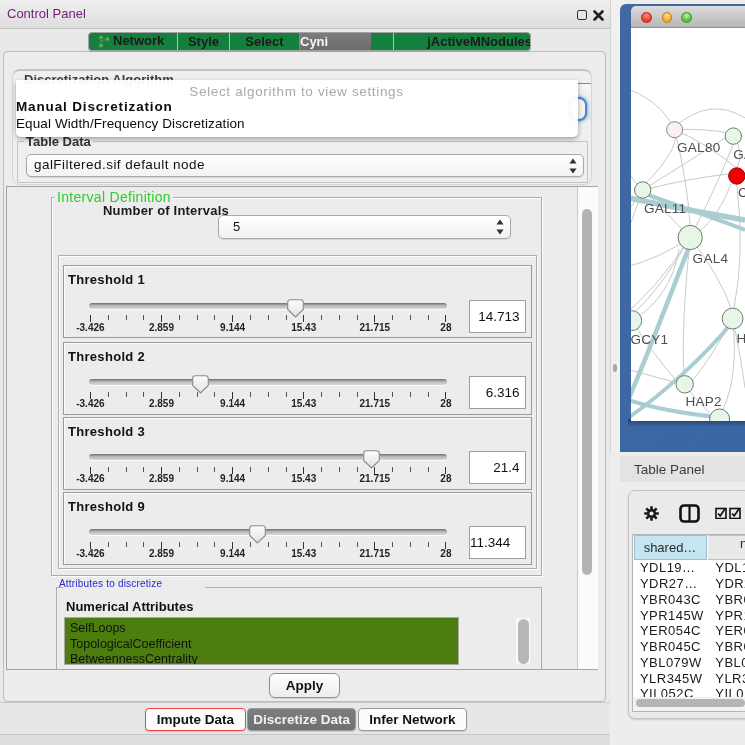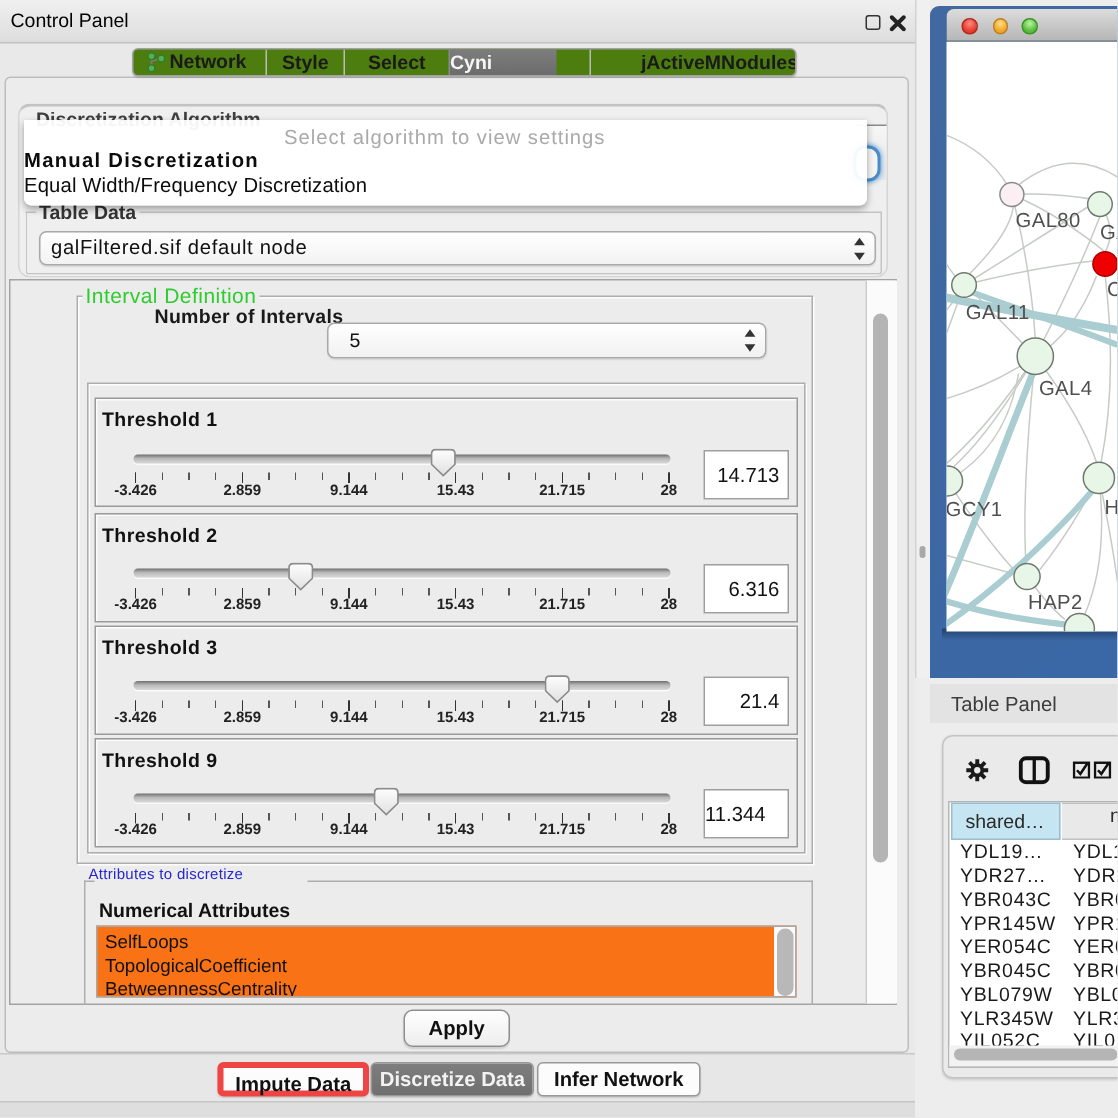--- a/index.html
+++ b/index.html
@@ -3,27 +3,27 @@
 <style>
 *{margin:0;padding:0;box-sizing:border-box;}
 html,body{width:745px;height:745px;overflow:hidden;background:#ededed;
  font-family:"Liberation Sans",sans-serif;}
 .abs{position:absolute;}
 body{position:relative;}
 </style></head><body>
 
 <div class="abs" style="left:0;top:0;width:610px;height:745px;background:#e9e9e9;">
 <div class="abs" style="left:0;top:0;width:610px;height:29px;background:linear-gradient(#f0f0f0,#dddddd);border-bottom:1px solid #c2c2c2;"></div>
-<div class="abs" style="left:7px;top:6px;font-size:13px;color:#000000;">Control Panel</div>
+<div class="abs" style="left:7px;top:6px;font-size:13px;color:#701a75;">Control Panel</div>
 <div class="abs" style="left:577px;top:10px;width:10px;height:10px;border:1.8px solid #333;border-radius:2px;"></div>
 <svg class="abs" style="left:593px;top:10px;" width="11" height="11">
       <path d="M1.5 1.5 L9.5 9.5 M9.5 1.5 L1.5 9.5" stroke="#222" stroke-width="2.6" stroke-linecap="round"></path>
     </svg>
 <div class="abs" style="left:3px;top:51px;width:603px;height:651px;background:#ececec;border:1px solid #bdbdbd;border-radius:4px;"></div>
-<div class="abs" style="left:88px;top:32px;width:443px;height:19px;background:#4d7c0f;border:1px solid #a2a2a2;border-radius:4px;box-shadow:0 1px 1px rgba(0,0,0,0.15);overflow:hidden;">
+<div class="abs" style="left:88px;top:32px;width:443px;height:19px;background:#15803d;border:1px solid #a2a2a2;border-radius:4px;box-shadow:0 1px 1px rgba(0,0,0,0.15);overflow:hidden;">
 <div class="abs" style="left:0px;top:0;width:88px;height:19px;color:#1a1a1a;font-size:13px;font-weight:bold;text-align:center;line-height:18px;"></div>
 <div class="abs" style="left:88px;top:0;width:52px;height:19px;color:#1a1a1a;border-left:1px solid #bbb;font-size:13px;font-weight:bold;text-align:center;line-height:18px;">Style</div>
 <div class="abs" style="left:140px;top:0;width:70px;height:19px;color:#1a1a1a;border-left:1px solid #bbb;font-size:13px;font-weight:bold;text-align:center;line-height:18px;">Select</div>
 <div class="abs" style="left:210px;top:0;width:72px;height:19px;background:linear-gradient(#7d7d7d,#6a6a6a);color:#f5f5f5;border-left:1px solid #8a8a8a;font-size:13px;font-weight:bold;line-height:18px;">Cyni Toolbox</div>
 <div class="abs" style="left:304px;top:0;width:139px;height:19px;color:#1a1a1a;border-left:1px solid #bbb;font-size:13px;font-weight:bold;text-align:right;line-height:18px;">jActiveMNodules</div>
 </div>
 <svg class="abs" style="left:97px;top:34px;" width="14" height="15">
       <path d="M4 4 L4 11 M4 7 L10 5" stroke="#7a7a7a" stroke-width="1.2" fill="none"></path>
       <circle cx="4" cy="3.5" r="2.2" fill="#55b055" stroke="#2e7d2e" stroke-width="0.8"></circle>
       <circle cx="4" cy="11.5" r="2.2" fill="#55b055" stroke="#2e7d2e" stroke-width="0.8"></circle>
@@ -142,31 +142,31 @@
       </defs>
       <path d="M3.5 0.7 L13.5 0.7 Q16.3 0.7 16.3 3.5 L16.3 10.5 L8.5 18 L0.7 10.5 L0.7 3.5 Q0.7 0.7 3.5 0.7 Z" fill="url(#g491)" stroke="#8b8b8b" stroke-width="1.1"></path>
     </svg>
 <div class="abs" style="left:469px;top:526.1px;width:56.5px;height:33px;background:#fff;border:1px solid #9e9e9e;font-size:13.5px;color:#111;text-align:left;line-height:31px;padding-right:5px;">11.344</div>
 <div class="abs" style="left:56px;top:587px;width:7px;height:1px;background:#adadad;"></div>
 <div class="abs" style="left:205px;top:587px;width:337px;height:1px;background:#adadad;"></div>
 <div class="abs" style="left:56px;top:587px;width:1px;height:83px;background:#adadad;"></div>
 <div class="abs" style="left:541px;top:587px;width:1px;height:83px;background:#adadad;"></div>
 <div class="abs" style="left:59px;top:578px;font-size:10px;letter-spacing:0.2px;color:#2727cc;">Attributes to discretize</div>
 <div class="abs" style="left:66px;top:599px;font-size:13px;font-weight:bold;color:#111;">Numerical Attributes</div>
-<div class="abs" style="left:64px;top:617px;width:467px;height:48px;background:#f97316;border:1px solid #a8a8a8;overflow:hidden;">
+<div class="abs" style="left:64px;top:617px;width:395px;height:48px;background:#4d7c0f;border:1px solid #a8a8a8;overflow:hidden;">
 <div style="padding:3px 0 0 5px;font-size:12.5px;color:#111;line-height:15.6px;">SelfLoops<br>TopologicalCoefficient<br>BetweennessCentrality</div>
 </div>
 <div class="abs" style="left:516px;top:618px;width:14px;height:46px;background:#fafafa;"></div>
 <div class="abs" style="left:517.5px;top:618.5px;width:11px;height:45px;background:#b8b8b8;border-radius:5.5px;"></div>
 <div class="abs" style="left:576.5px;top:187px;width:21px;height:482px;background:#fbfbfb;border-left:1px solid #c9c9c9;"></div>
 <div class="abs" style="left:581.5px;top:209px;width:10px;height:366px;background:#b4b4b4;border-radius:5px;"></div>
 <div class="abs" style="left:269px;top:672.5px;width:71px;height:25.5px;background:linear-gradient(#ffffff,#ededed);border:1px solid #8f8f8f;border-radius:6px;box-shadow:0 1px 1px rgba(0,0,0,0.12);font-size:13.5px;font-weight:bold;color:#111;text-align:center;line-height:24px;">Apply</div>
 <div class="abs" style="left:0;top:702px;width:610px;height:43px;background:#e7e7e7;border-top:1px solid #c9c9c9;"></div>
 <div class="abs" style="left:0;top:734px;width:610px;height:11px;background:#dedede;border-top:1px solid #c6c6c6;"></div>
-<div class="abs" style="left:145px;top:708px;width:101px;height:23px;background:#fcfcfc;color:#111;border:4px solid #ef4444;border-radius:4px;font-size:13.5px;font-weight:bold;text-align:center;line-height:22px;box-shadow:0 1px 1px rgba(0,0,0,0.12);">Impute Data</div>
+<div class="abs" style="left:145px;top:708px;width:101px;height:23px;background:#fcfcfc;color:#111;border:1px solid #ef4444;border-radius:4px;font-size:13.5px;font-weight:bold;text-align:center;line-height:22px;box-shadow:0 1px 1px rgba(0,0,0,0.12);">Impute Data</div>
 <div class="abs" style="left:246.9px;top:708px;width:109.49999999999997px;height:23px;background:linear-gradient(#7e7e7e,#6f6f6f);color:#f2f2f2;border:1px solid #999;border-radius:4px;font-size:13.5px;font-weight:bold;text-align:center;line-height:22px;box-shadow:0 1px 1px rgba(0,0,0,0.12);">Discretize Data</div>
 <div class="abs" style="left:357.7px;top:708px;width:109.60000000000002px;height:23px;background:#fcfcfc;color:#111;border:1px solid #999;border-radius:4px;font-size:13.5px;font-weight:bold;text-align:center;line-height:22px;box-shadow:0 1px 1px rgba(0,0,0,0.12);">Infer Network</div>
 </div>
 <div class="abs" style="left:610px;top:0;width:10px;height:745px;background:#f0f0f0;border-left:1px solid #d2d2d2;"></div>
 <div class="abs" style="left:612.5px;top:364px;width:4px;height:8px;background:#a9a9a9;border-radius:2px;"></div>
 <div class="abs" style="left:620px;top:4px;width:125px;height:448px;background:linear-gradient(135deg,#41699f,#3a67a6);border-radius:6px 0 0 0;overflow:hidden;">
 <div class="abs" style="left:8px;top:415px;width:117px;height:8px;background:linear-gradient(rgba(10,25,50,0.5),rgba(10,25,50,0));"></div>
 </div>
 <div class="abs" style="left:631px;top:5.5px;width:114px;height:22px;background:linear-gradient(#dcdcdc,#b6b6b6);border-radius:5px 0 0 0;border-bottom:1px solid #8e8e8e;"></div>
 <div class="abs" style="left:641.4000000000001px;top:12.2px;width:10.6px;height:10.6px;border-radius:50%;background:radial-gradient(circle at 50% 30%,#ff8a80 0%,#e33d30 65%);border:1px solid #b5281e;"></div>

